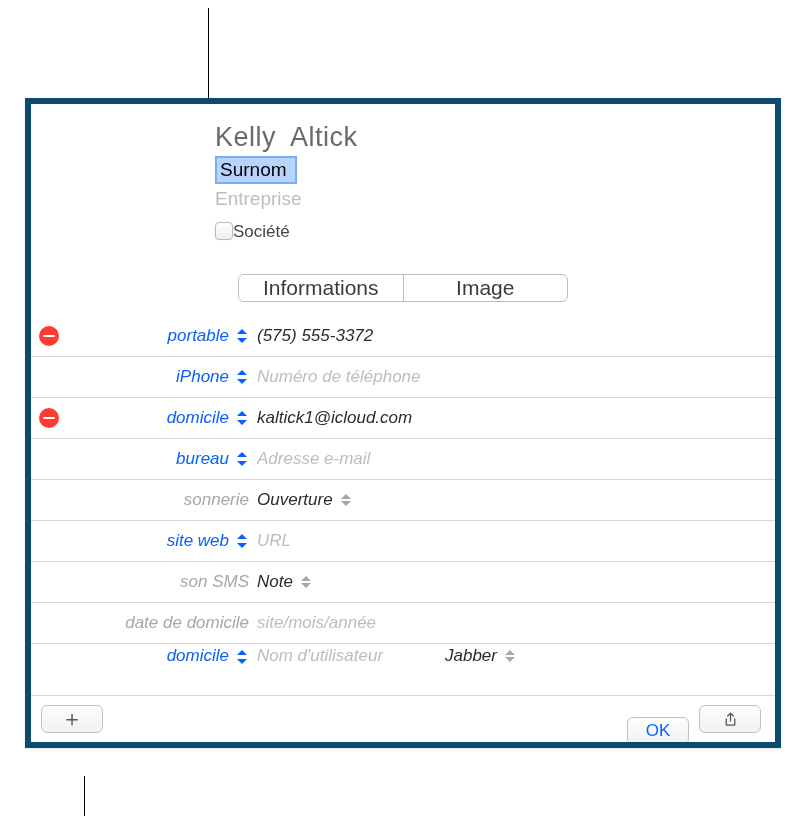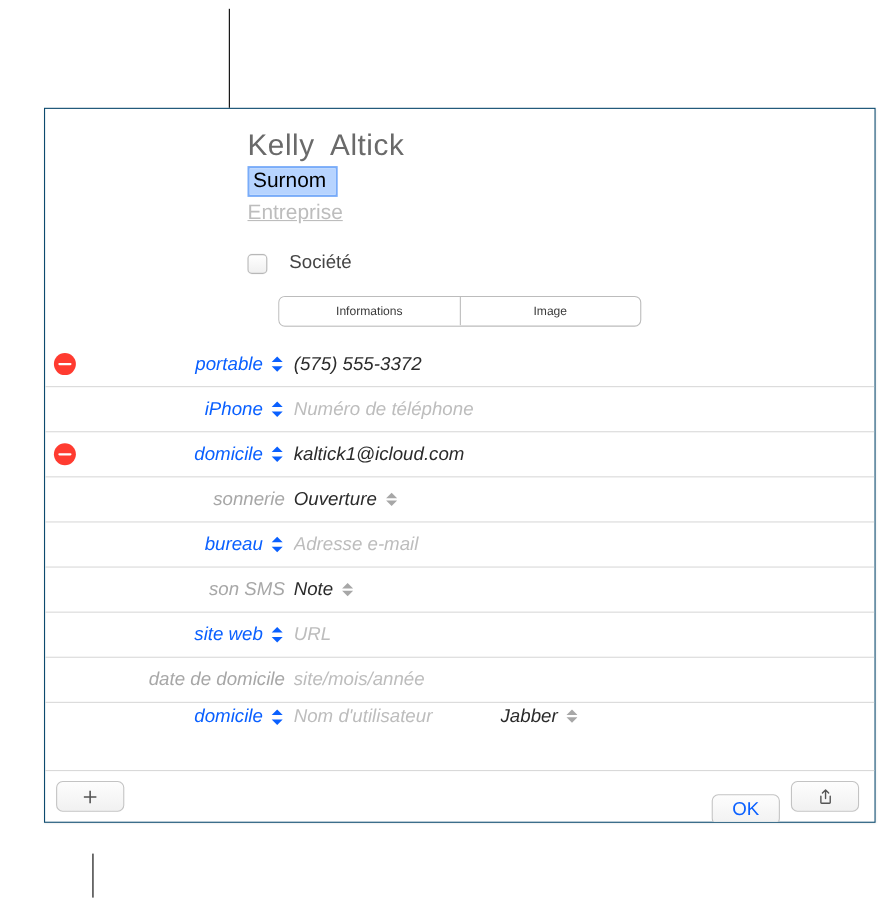--- a/index.html
+++ b/index.html
@@ -18,23 +18,23 @@
   width:809px;
   height:827px;
   position:relative;
   box-sizing:border-box;
 }
 .callout{position:absolute;width:1px;background:#000;}
 .callout.c1{left:208px;top:8px;height:148px;}
 .callout.c2{left:84px;top:776px;height:40px;}
 .panel{
   position:absolute;
-  left:40px;top:98px;
+  left:25px;top:98px;
   width:756px;height:650px;
-  border:1px solid #0c4a6e;
+  border:6px solid #0c4a6e;
   box-shadow:0 1px 2px rgba(0,0,0,0.1);
   background:#fff;
   box-sizing:border-box;
   display:flex;
   flex-direction:column;
   overflow:hidden;
 }
 .avatar{
   position:absolute;
   left:120px;top:116px;
@@ -87,40 +87,39 @@
   color:#000;
   font-size:19px;
   padding:1px 3px;
   width:72px;
   font-family:inherit;
 }
 .company{
   margin-top:4px;
   font-size:19px;
   color:var(--placeholder);
-  text-decoration:underline;
 }
 .cb-row{
-  margin-top:24px;
-  display:flex;align-items:flex-end;gap:20px;
+  margin-top:12px;
+  display:flex;align-items:flex-start;gap:0;
 }
 .cb{
   width:16px;height:16px;border:1px solid #b8b8b8;border-radius:4px;
   box-shadow:inset 0 1px 0 #fff,0 0 0 0.5px rgba(0,0,0,0.05);
   background:linear-gradient(#fff,#f0f0f0);
 }
 .cb-label{font-size:17px;color:#444;}
 .seg{
   display:flex;
   width:328px;
   margin:14px auto 14px auto;
   border:0.5px solid #bcbcbc;
   border-radius:6px;
   height:26px;
-  font-size:11px;
+  font-size:21px;
   overflow:hidden;
 }
 .seg div{
   flex:1;
   display:flex;align-items:center;justify-content:center;
 }
 .seg .active{background:#fff;}
 .seg div:first-child{border-right:0.5px solid #bcbcbc;}
 .fields{
   flex:1;
@@ -274,59 +273,59 @@
       <div class="label-cell">
         <span class="lbl">domicile</span>
         <span class="chevs"></span>
       </div>
       <div class="val">kaltick1@icloud.com</div>
     </div>
 
     <div class="row">
       <div class="del ph"></div>
       <div class="label-cell">
+        <span class="lbl">bureau</span>
+        <span class="chevs"></span>
+      </div>
+      <div class="val ph">Adresse e-mail</div>
+    </div>
+
+    <div class="row">
+      <div class="del ph"></div>
+      <div class="label-cell">
         <span class="lbl grey">sonnerie</span>
       </div>
       <div class="val">
         <span class="pop">
           <span>Ouverture</span>
           <span class="chevs grey"></span>
         </span>
       </div>
     </div>
 
     <div class="row">
       <div class="del ph"></div>
       <div class="label-cell">
-        <span class="lbl">bureau</span>
-        <span class="chevs"></span>
-      </div>
-      <div class="val ph">Adresse e-mail</div>
+        <span class="lbl">site web</span>
+        <span class="chevs"></span>
+      </div>
+      <div class="val ph">URL</div>
     </div>
 
     <div class="row">
       <div class="del ph"></div>
       <div class="label-cell">
         <span class="lbl grey">son SMS</span>
       </div>
       <div class="val">
         <span class="pop">
           <span>Note</span>
           <span class="chevs grey"></span>
         </span>
       </div>
-    </div>
-
-    <div class="row">
-      <div class="del ph"></div>
-      <div class="label-cell">
-        <span class="lbl">site web</span>
-        <span class="chevs"></span>
-      </div>
-      <div class="val ph">URL</div>
     </div>
 
     <div class="row">
       <div class="del ph"></div>
       <div class="label-cell">
         <span class="lbl grey">date de domicile</span>
       </div>
       <div class="val ph">site/mois/année</div>
     </div>
 

